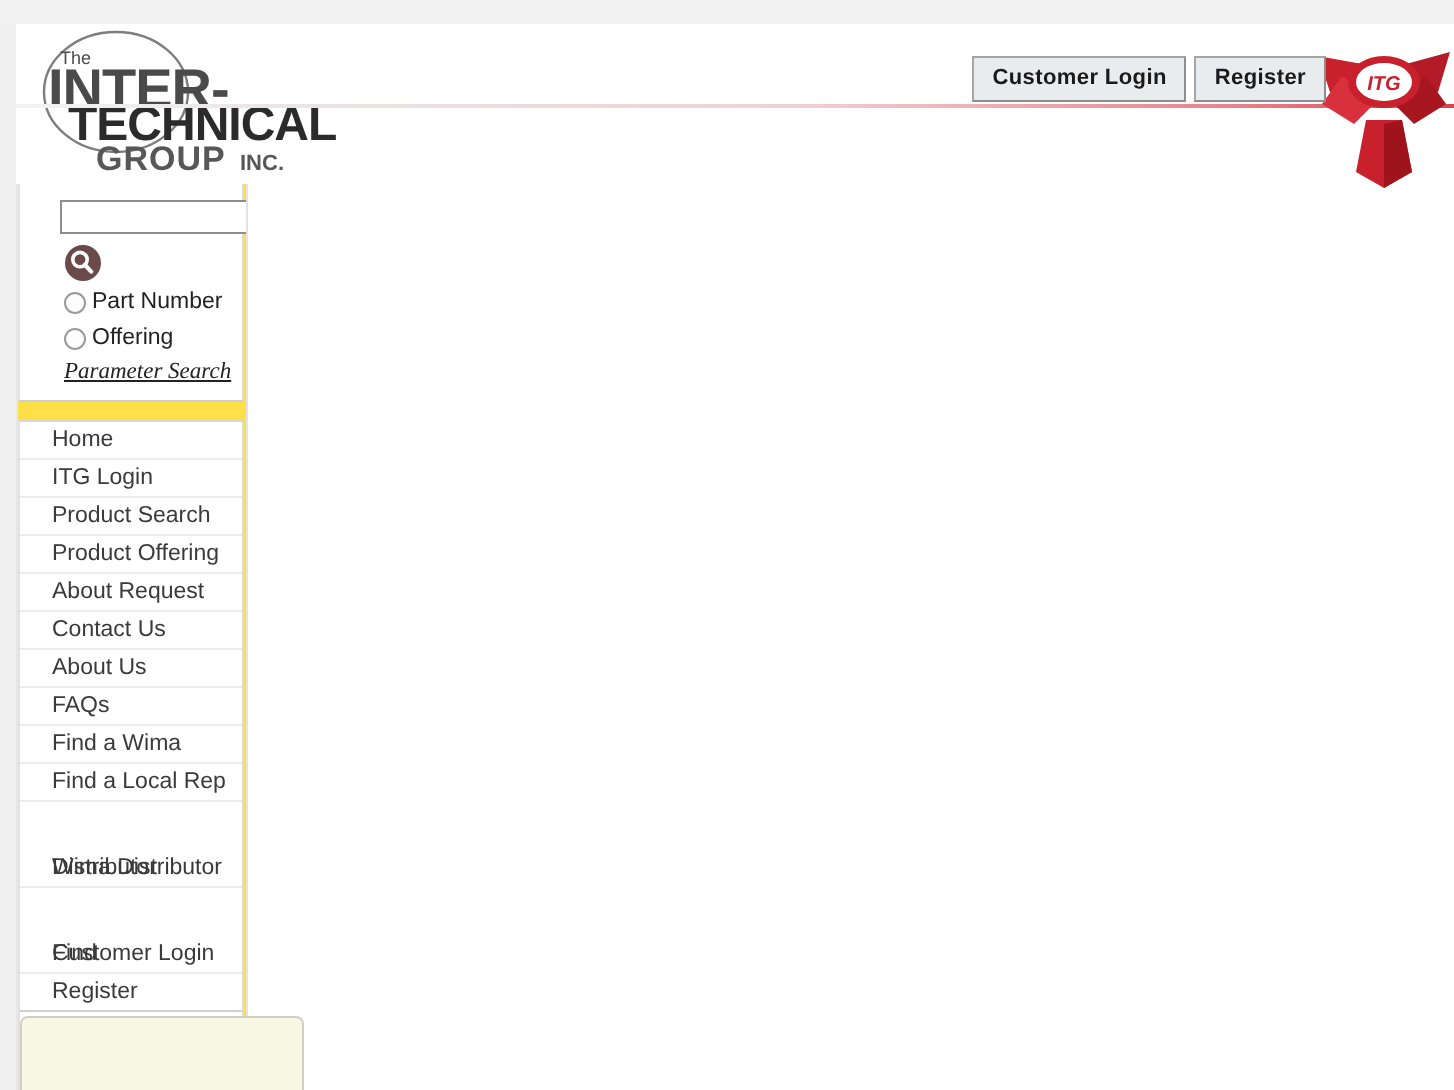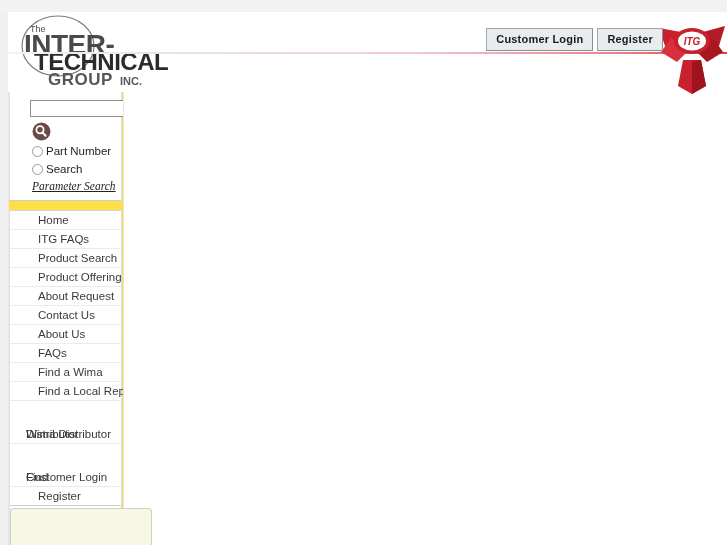--- a/index.html
+++ b/index.html
@@ -186,21 +186,21 @@
     background: #ffffff;
     border-left: 1px solid #e2e0e0;
     border-right: 1px solid #dcdada;
     border-top: 1px solid #d8d6d6;
     box-sizing: border-box;
   }
   .nav-item {
     position: relative;
     height: 19px;
     line-height: 19px;
-    padding-left: 28px;
+    padding-left: 16px;
     font-size: 11.5px;
     color: #3a3a3a;
     border-bottom: 1px solid #eceaea;
     cursor: pointer;
     white-space: nowrap;
     box-sizing: border-box;
     overflow: visible;
   }
   .nav-item:last-child { border-bottom: 1px solid #d0cece; }
 
@@ -319,29 +319,29 @@
         </svg>
       </div>
 
       <div class="radio-row">
         <span class="radio-dot"></span>
         <span>Part Number</span>
       </div>
 
       <div class="radio-row">
         <span class="radio-dot"></span>
-        <span>Search</span>
+        <span>Offering</span>
       </div>
 
       <a class="param-link">Parameter Search</a>
     </div>
 
     <nav class="nav">
       <div class="nav-item">Home</div>
-      <div class="nav-item">ITG FAQs</div>
+      <div class="nav-item">ITG Login</div>
       <div class="nav-item">Product Search</div>
       <div class="nav-item">Product Offering</div>
       <div class="nav-item">About Request</div>
       <div class="nav-item">Contact Us</div>
       <div class="nav-item">About Us</div>
       <div class="nav-item">FAQs</div>
       <div class="nav-item">Find a Wima</div>
       <div class="nav-item">Find a Local Rep</div>
 
       <div class="nav-item overlap">

